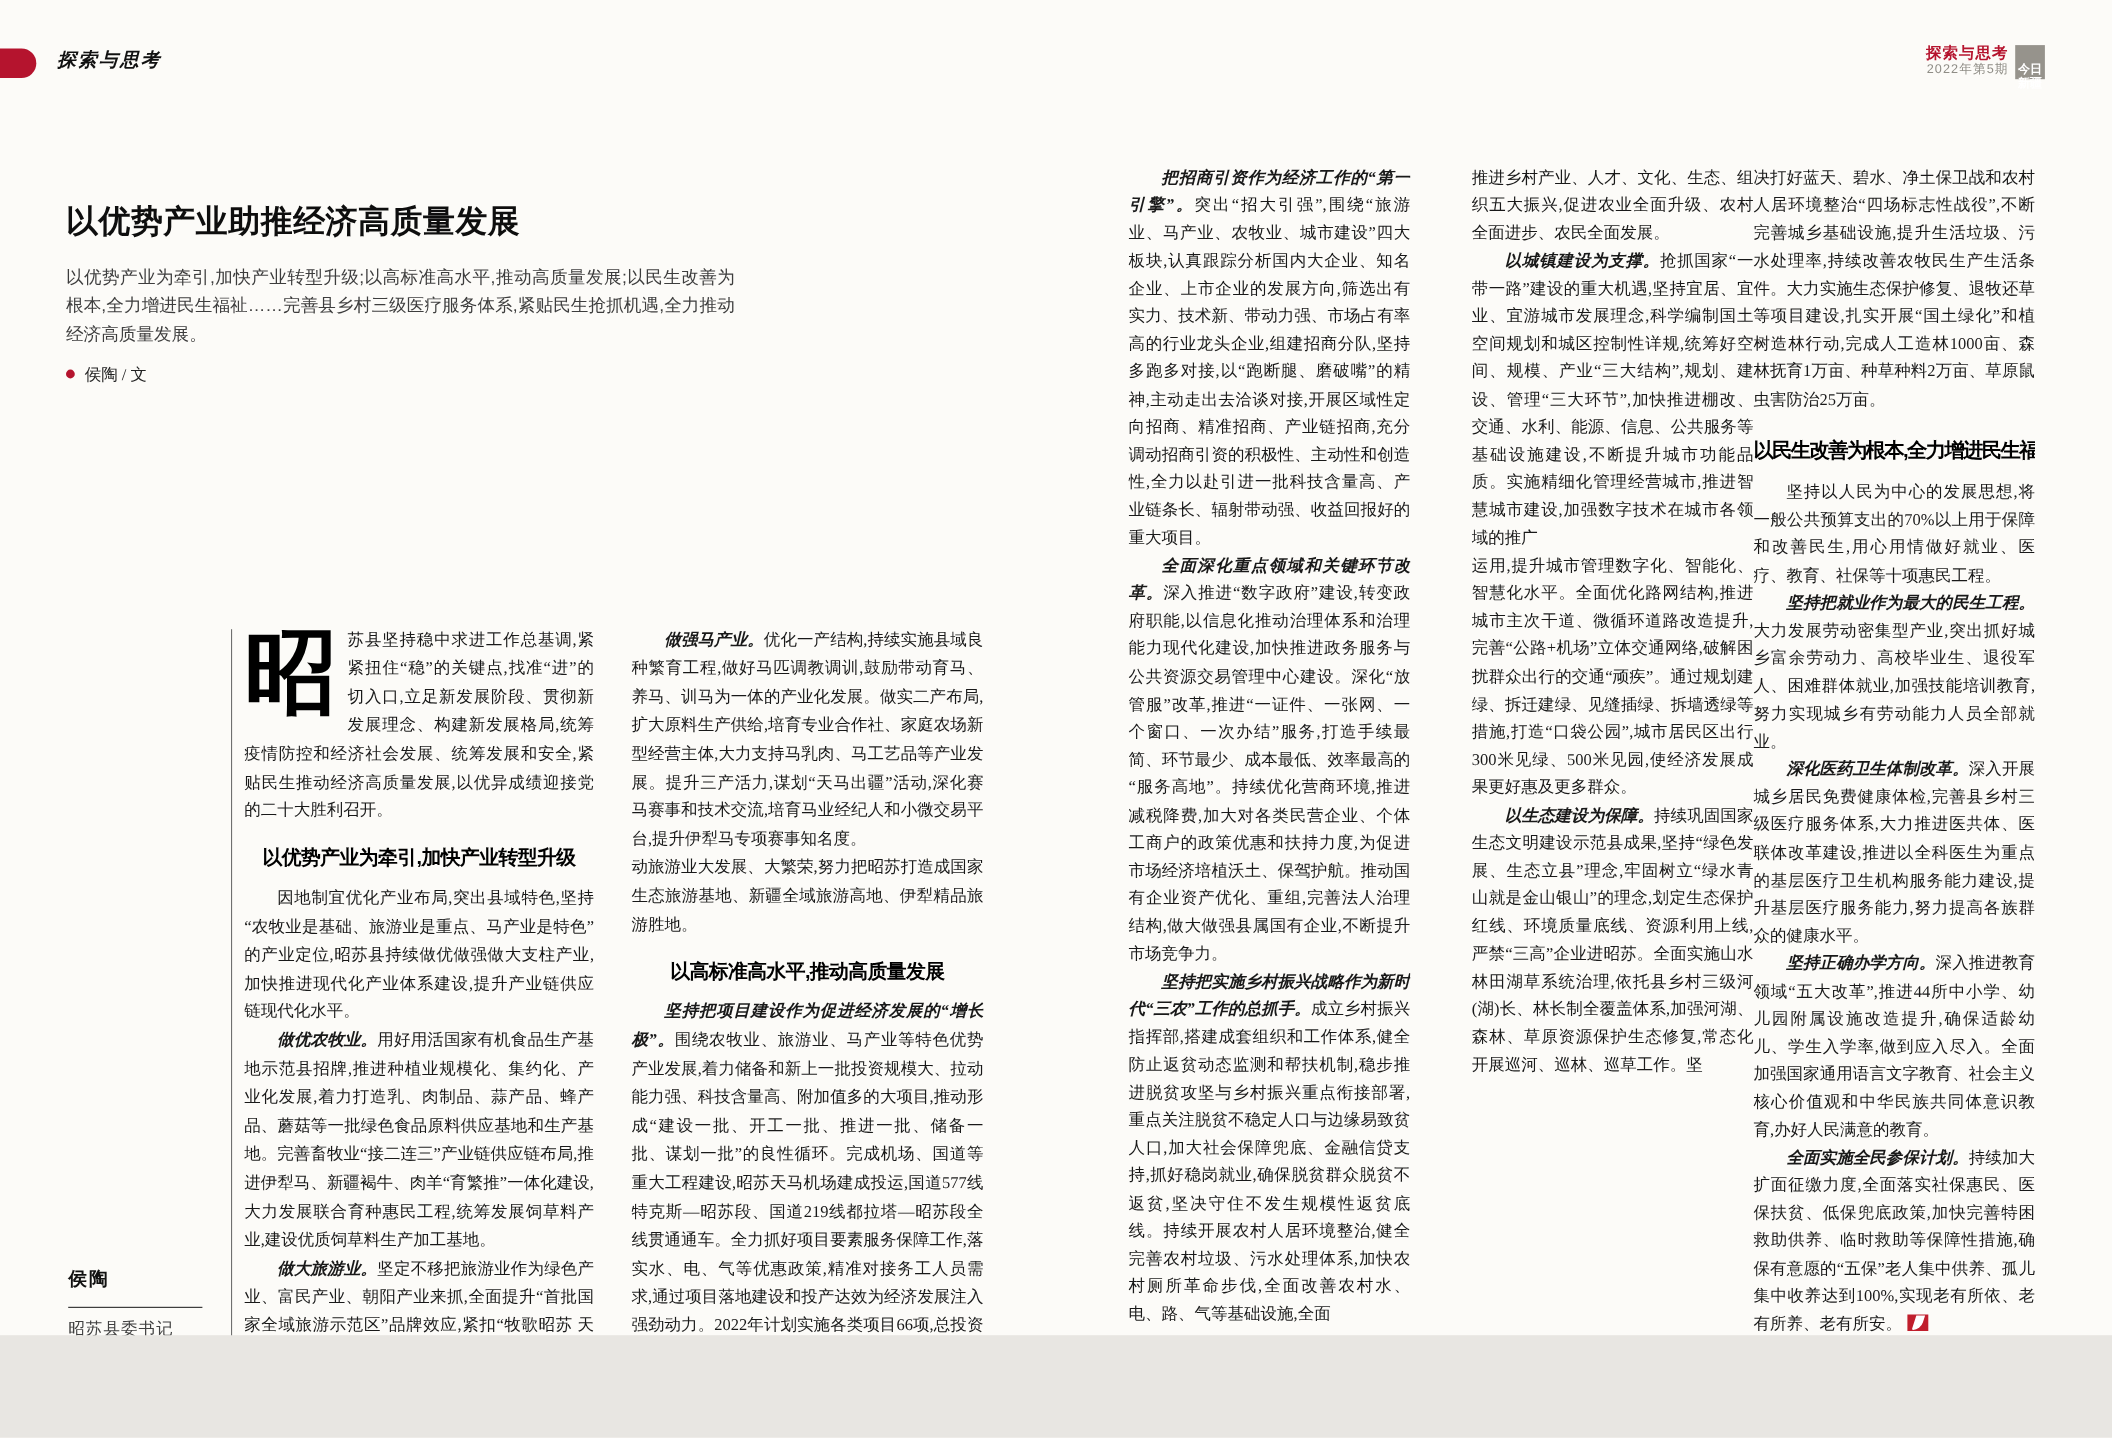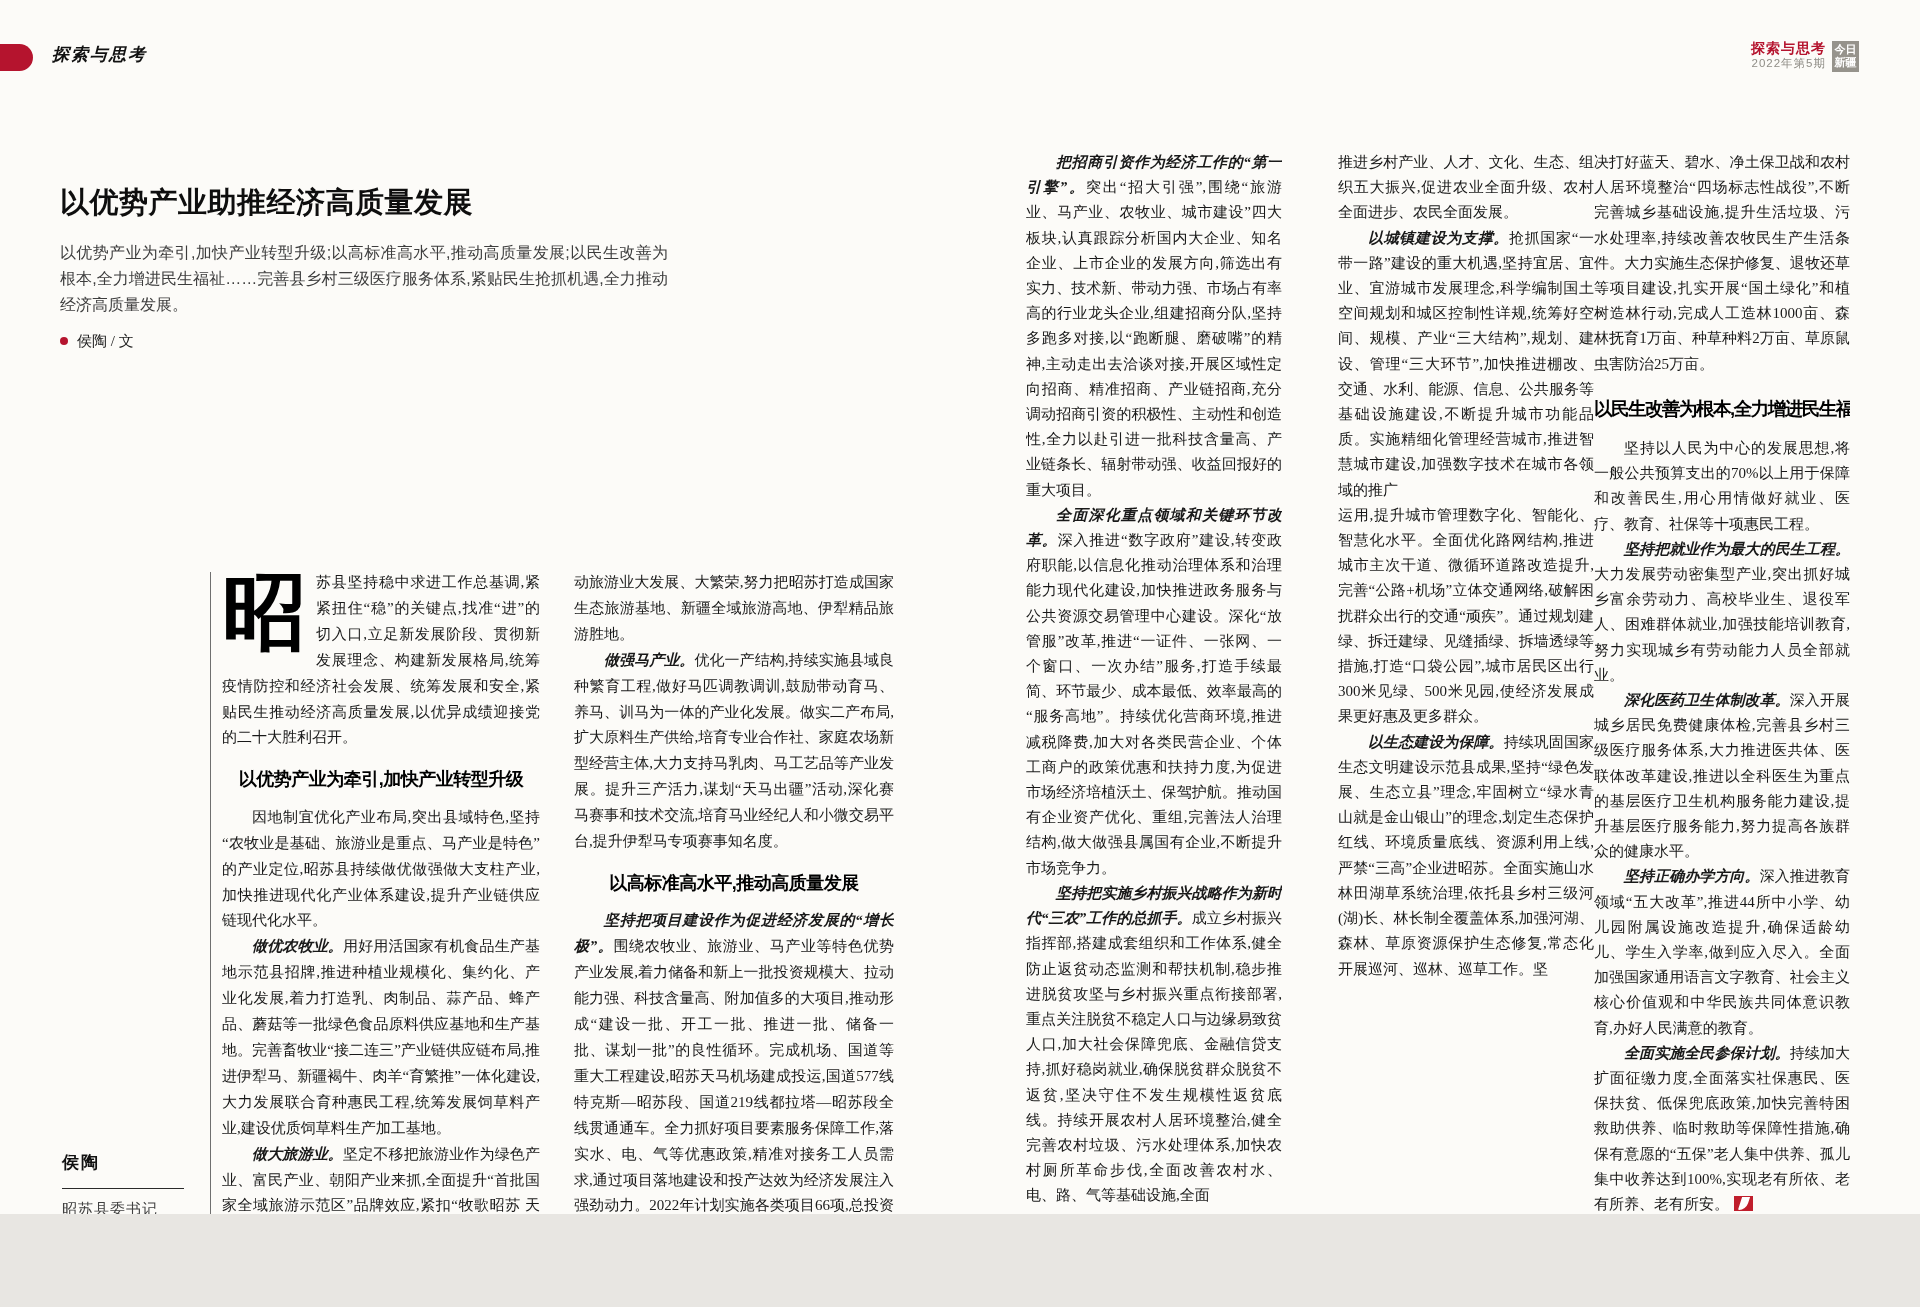--- a/index.html
+++ b/index.html
@@ -6,21 +6,21 @@
   #page{position:relative;width:1920px;height:1214px;background:#fcfbf8;overflow:hidden;
         font-family:"Liberation Serif","DejaVu Serif",serif;color:#1c1c1c;}
 
   
   .bookmark{position:absolute;left:0;top:44px;width:33px;height:27px;background:#b5142e;border-radius:0 14px 14px 0;}
   .mast-left{position:absolute;left:52px;top:42px;font:italic bold 17px/1.5 "Liberation Serif","DejaVu Serif",serif;letter-spacing:2px;color:#111;}
   .mast-right{position:absolute;left:1700px;top:41px;width:126px;text-align:right;font-family:"Liberation Sans","DejaVu Sans",sans-serif;}
   .mr-section{font-weight:bold;font-size:14px;line-height:15px;color:#b5142e;letter-spacing:1px;}
   .mr-issue{font-size:11.5px;line-height:13px;color:#8f8d86;letter-spacing:1px;margin-top:1px;}
   .badge{position:absolute;left:1832px;top:41px;width:27px;height:31px;background:#96938c;color:#fff;
-         font:bold 11px/13px "Liberation Serif","DejaVu Serif",serif;text-align:center;padding-top:2px;box-sizing:border-box;}
+         font:bold 11px/13px "Liberation Serif","DejaVu Serif",serif;text-align:center;padding-top:16px;box-sizing:border-box;}
 
   
   .title{position:absolute;left:60px;top:166px;font:bold 29px/1.2 "Liberation Sans","DejaVu Sans",sans-serif;color:#0e0e0e;letter-spacing:0.5px;}
   .abstract{position:absolute;left:60px;top:240px;width:608px;font:16px/26px "Liberation Sans","DejaVu Sans",sans-serif;color:#3d3d3d;text-align:justify;}
   .byline{position:absolute;left:60px;top:331px;font:15px/1.4 "Liberation Serif","DejaVu Serif",serif;color:#222;}
   .byline .dot{display:inline-block;width:8px;height:8px;border-radius:50%;background:#b5142e;margin-right:9px;vertical-align:1px;}
 
   
   .col{position:absolute;overflow:hidden;text-align:justify;}
   .col-l1{left:222px;top:570px;width:318px;height:682px;}
@@ -83,22 +83,22 @@
   <div class="v-rule"></div>
 
   <div class="col col-l1">
       <p class="para cont"><span class="dropcap">昭</span>苏县坚持稳中求进工作总基调,紧紧扭住“稳”的关键点,找准“进”的切入口,立足新发展阶段、贯彻新发展理念、构建新发展格局,统筹疫情防控和经济社会发展、统筹发展和安全,紧贴民生推动经济高质量发展,以优异成绩迎接党的二十大胜利召开。</p>
       <h3 class="col-heading">以优势产业为牵引,加快产业转型升级</h3>
       <p class="para">因地制宜优化产业布局,突出县域特色,坚持“农牧业是基础、旅游业是重点、马产业是特色”的产业定位,昭苏县持续做优做强做大支柱产业,加快推进现代化产业体系建设,提升产业链供应链现代化水平。</p>
       <p class="para"><span class="lead">做优农牧业。</span>用好用活国家有机食品生产基地示范县招牌,推进种植业规模化、集约化、产业化发展,着力打造乳、肉制品、蒜产品、蜂产品、蘑菇等一批绿色食品原料供应基地和生产基地。完善畜牧业“接二连三”产业链供应链布局,推进伊犁马、新疆褐牛、肉羊“育繁推”一体化建设,大力发展联合育种惠民工程,统筹发展饲草料产业,建设优质饲草料生产加工基地。</p>
       <p class="para"><span class="lead">做大旅游业。</span>坚定不移把旅游业作为绿色产业、富民产业、朝阳产业来抓,全面提升“首批国家全域旅游示范区”品牌效应,紧扣“牧歌昭苏 天马故乡”定位,纵深推进全域旅游“八大体系”示范引领行动,全面提升全域旅游服务质量,推</p>
     </div>
   <div class="col col-l2">
+      <p class="para"><span class="lead">做强马产业。</span>优化一产结构,持续实施县域良种繁育工程,做好马匹调教调训,鼓励带动育马、养马、训马为一体的产业化发展。做实二产布局,扩大原料生产供给,培育专业合作社、家庭农场新型经营主体,大力支持马乳肉、马工艺品等产业发展。提升三产活力,谋划“天马出疆”活动,深化赛马赛事和技术交流,培育马业经纪人和小微交易平台,提升伊犁马专项赛事知名度。</p>
       <p class="para cont">动旅游业大发展、大繁荣,努力把昭苏打造成国家生态旅游基地、新疆全域旅游高地、伊犁精品旅游胜地。</p>
-      <p class="para"><span class="lead">做强马产业。</span>优化一产结构,持续实施县域良种繁育工程,做好马匹调教调训,鼓励带动育马、养马、训马为一体的产业化发展。做实二产布局,扩大原料生产供给,培育专业合作社、家庭农场新型经营主体,大力支持马乳肉、马工艺品等产业发展。提升三产活力,谋划“天马出疆”活动,深化赛马赛事和技术交流,培育马业经纪人和小微交易平台,提升伊犁马专项赛事知名度。</p>
       <h3 class="col-heading">以高标准高水平,推动高质量发展</h3>
       <p class="para"><span class="lead">坚持把项目建设作为促进经济发展的“增长极”。</span>围绕农牧业、旅游业、马产业等特色优势产业发展,着力储备和新上一批投资规模大、拉动能力强、科技含量高、附加值多的大项目,推动形成“建设一批、开工一批、推进一批、储备一批、谋划一批”的良性循环。完成机场、国道等重大工程建设,昭苏天马机场建成投运,国道577线特克斯—昭苏段、国道219线都拉塔—昭苏段全线贯通通车。全力抓好项目要素服务保障工作,落实水、电、气等优惠政策,精准对接务工人员需求,通过项目落地建设和投产达效为经济发展注入强劲动力。2022年计划实施各类项目66项,总投资47.48亿元。</p>
     </div>
   <div class="col col-r1">
       <p class="para"><span class="lead">把招商引资作为经济工作的“第一引擎”。</span>突出“招大引强”,围绕“旅游业、马产业、农牧业、城市建设”四大板块,认真跟踪分析国内大企业、知名企业、上市企业的发展方向,筛选出有实力、技术新、带动力强、市场占有率高的行业龙头企业,组建招商分队,坚持多跑多对接,以“跑断腿、磨破嘴”的精神,主动走出去洽谈对接,开展区域性定向招商、精准招商、产业链招商,充分调动招商引资的积极性、主动性和创造性,全力以赴引进一批科技含量高、产业链条长、辐射带动强、收益回报好的重大项目。</p>
       <p class="para"><span class="lead">全面深化重点领域和关键环节改革。</span>深入推进“数字政府”建设,转变政府职能,以信息化推动治理体系和治理能力现代化建设,加快推进政务服务与公共资源交易管理中心建设。深化“放管服”改革,推进“一证件、一张网、一个窗口、一次办结”服务,打造手续最简、环节最少、成本最低、效率最高的“服务高地”。持续优化营商环境,推进减税降费,加大对各类民营企业、个体工商户的政策优惠和扶持力度,为促进市场经济培植沃土、保驾护航。推动国有企业资产优化、重组,完善法人治理结构,做大做强县属国有企业,不断提升市场竞争力。</p>
       <p class="para"><span class="lead">坚持把实施乡村振兴战略作为新时代“三农”工作的总抓手。</span>成立乡村振兴指挥部,搭建成套组织和工作体系,健全防止返贫动态监测和帮扶机制,稳步推进脱贫攻坚与乡村振兴重点衔接部署,重点关注脱贫不稳定人口与边缘易致贫人口,加大社会保障兜底、金融信贷支持,抓好稳岗就业,确保脱贫群众脱贫不返贫,坚决守住不发生规模性返贫底线。持续开展农村人居环境整治,健全完善农村垃圾、污水处理体系,加快农村厕所革命步伐,全面改善农村水、电、路、气等基础设施,全面</p>
     </div>
   <div class="col col-r2">
       <p class="para cont">推进乡村产业、人才、文化、生态、组织五大振兴,促进农业全面升级、农村全面进步、农民全面发展。</p>

